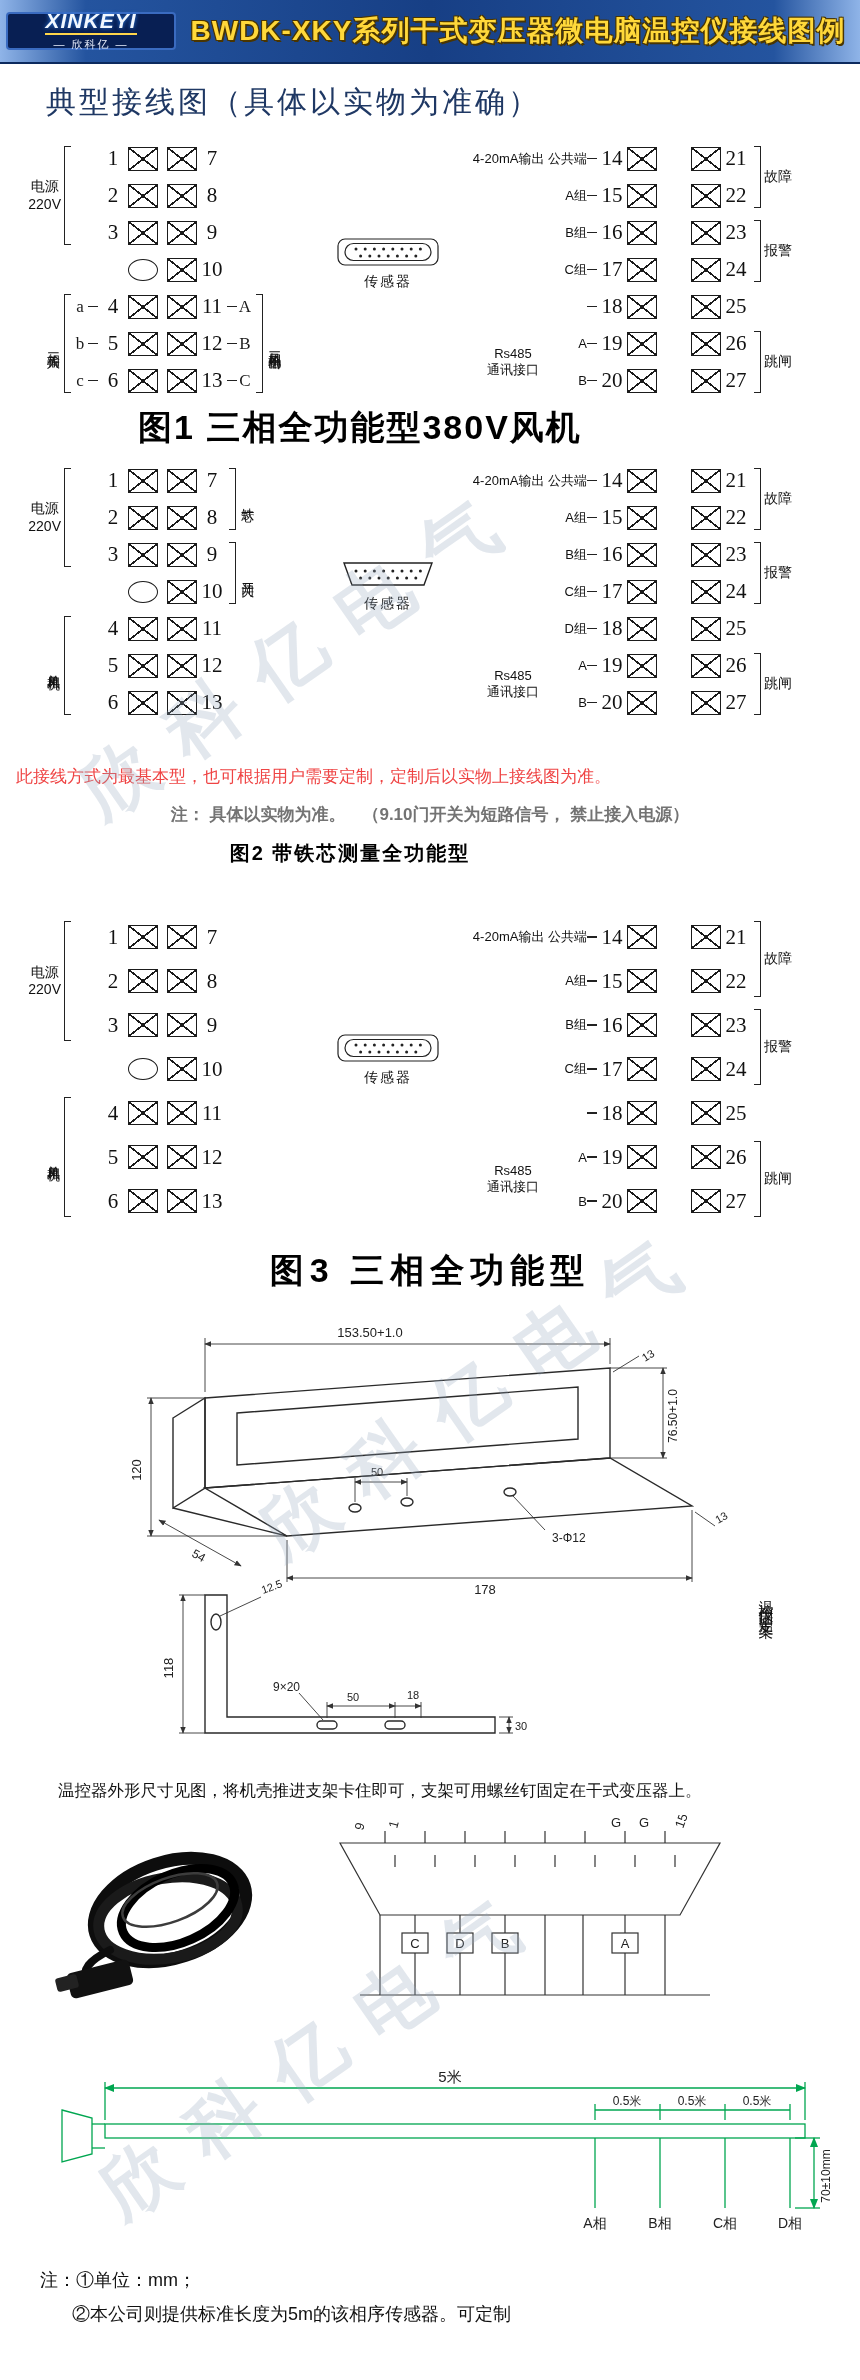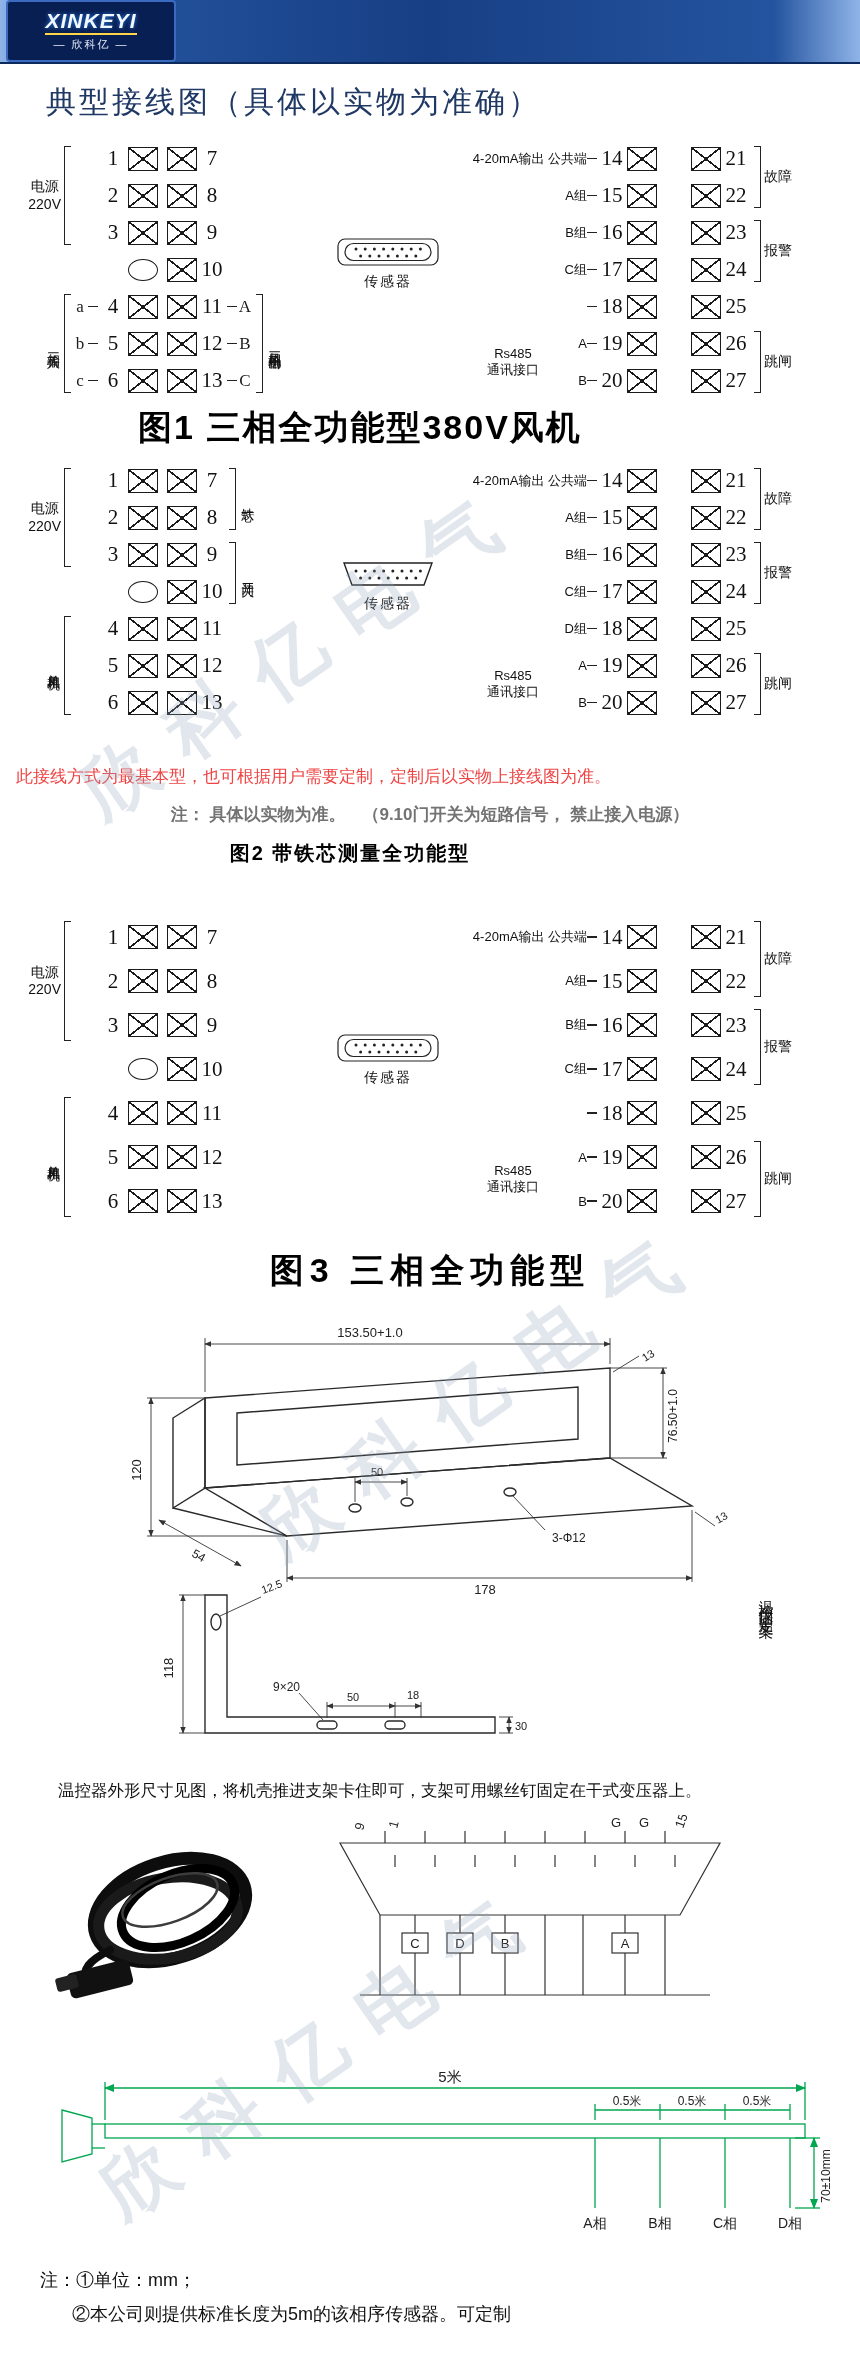--- a/index.html
+++ b/index.html
@@ -5,21 +5,21 @@
 *{margin:0;padding:0;box-sizing:border-box}
 body{width:860px;height:2380px;position:relative;background:#fff;overflow:hidden;
      font-family:"Liberation Sans",sans-serif;color:#1b1b1b}
 .abs{position:absolute}
 svg text{font-family:"Liberation Sans",sans-serif;fill:#222;stroke:none}
 
 
 .header{position:absolute;top:0;left:0;width:860px;height:64px;display:flex;align-items:center;
   background:linear-gradient(90deg,#8fb4e8 0%,#24549f 10%,#173f85 50%,#24549f 90%,#8fb4e8 100%);
   border-bottom:2px solid #0c2a5e}
-.logo{width:170px;height:62px;margin-left:6px;background:#081f53;border:2px solid #3a6bc0;border-radius:4px;
+.logo{width:170px;height:38px;margin-left:6px;background:#081f53;border:2px solid #3a6bc0;border-radius:4px;
   display:flex;flex-direction:column;align-items:center;justify-content:center;flex:none}
 .logo-main{font-style:italic;font-weight:bold;font-size:21px;color:#f2f8ff;letter-spacing:1px;
   border-bottom:2px solid #ffd54a;line-height:1.05;text-shadow:0 0 4px #2e7fe8}
 .logo-sub{font-size:11px;color:#e8eefc;margin-top:2px;letter-spacing:2px}
 .htitle{flex:1;text-align:center;font-size:28px;font-weight:bold;color:#ffd83a;letter-spacing:1px;
   text-shadow:1.5px 1.5px 0 #4a3500,-1px -1px 0 #4a3500,1px -1px 0 #4a3500,-1px 1px 0 #4a3500}
 
 
 .sec-title{position:absolute;left:46px;top:82px;font-size:30px;font-weight:normal;color:#1f3864;letter-spacing:3px}
 .figcap{position:absolute;font-weight:bold;color:#000}
@@ -76,20 +76,21 @@
 
 <div class="wm" style="left:60px;top:760px">欣科亿电气</div>
 <div class="wm" style="left:240px;top:1500px">欣科亿电气</div>
 <div class="wm" style="left:80px;top:2160px">欣科亿电气</div>
 
 <div class="header">
   <div class="logo">
     <div class="logo-main">XINKEYI</div>
     <div class="logo-sub">— 欣科亿 —</div>
   </div>
+  <div class="htitle">BWDK-XKY系列干式变压器微电脑温控仪接线图例</div>
 </div>
 
 <div class="sec-title">典型接线图（具体以实物为准确）</div>
 
 <div class="figure" style="top:140px">
     <div class="lblock">
       <div class="trow" style="height: 37px;">
         <span class="pre ser"></span>
         <span class="tick hid"></span>
         <span class="num">1</span>

